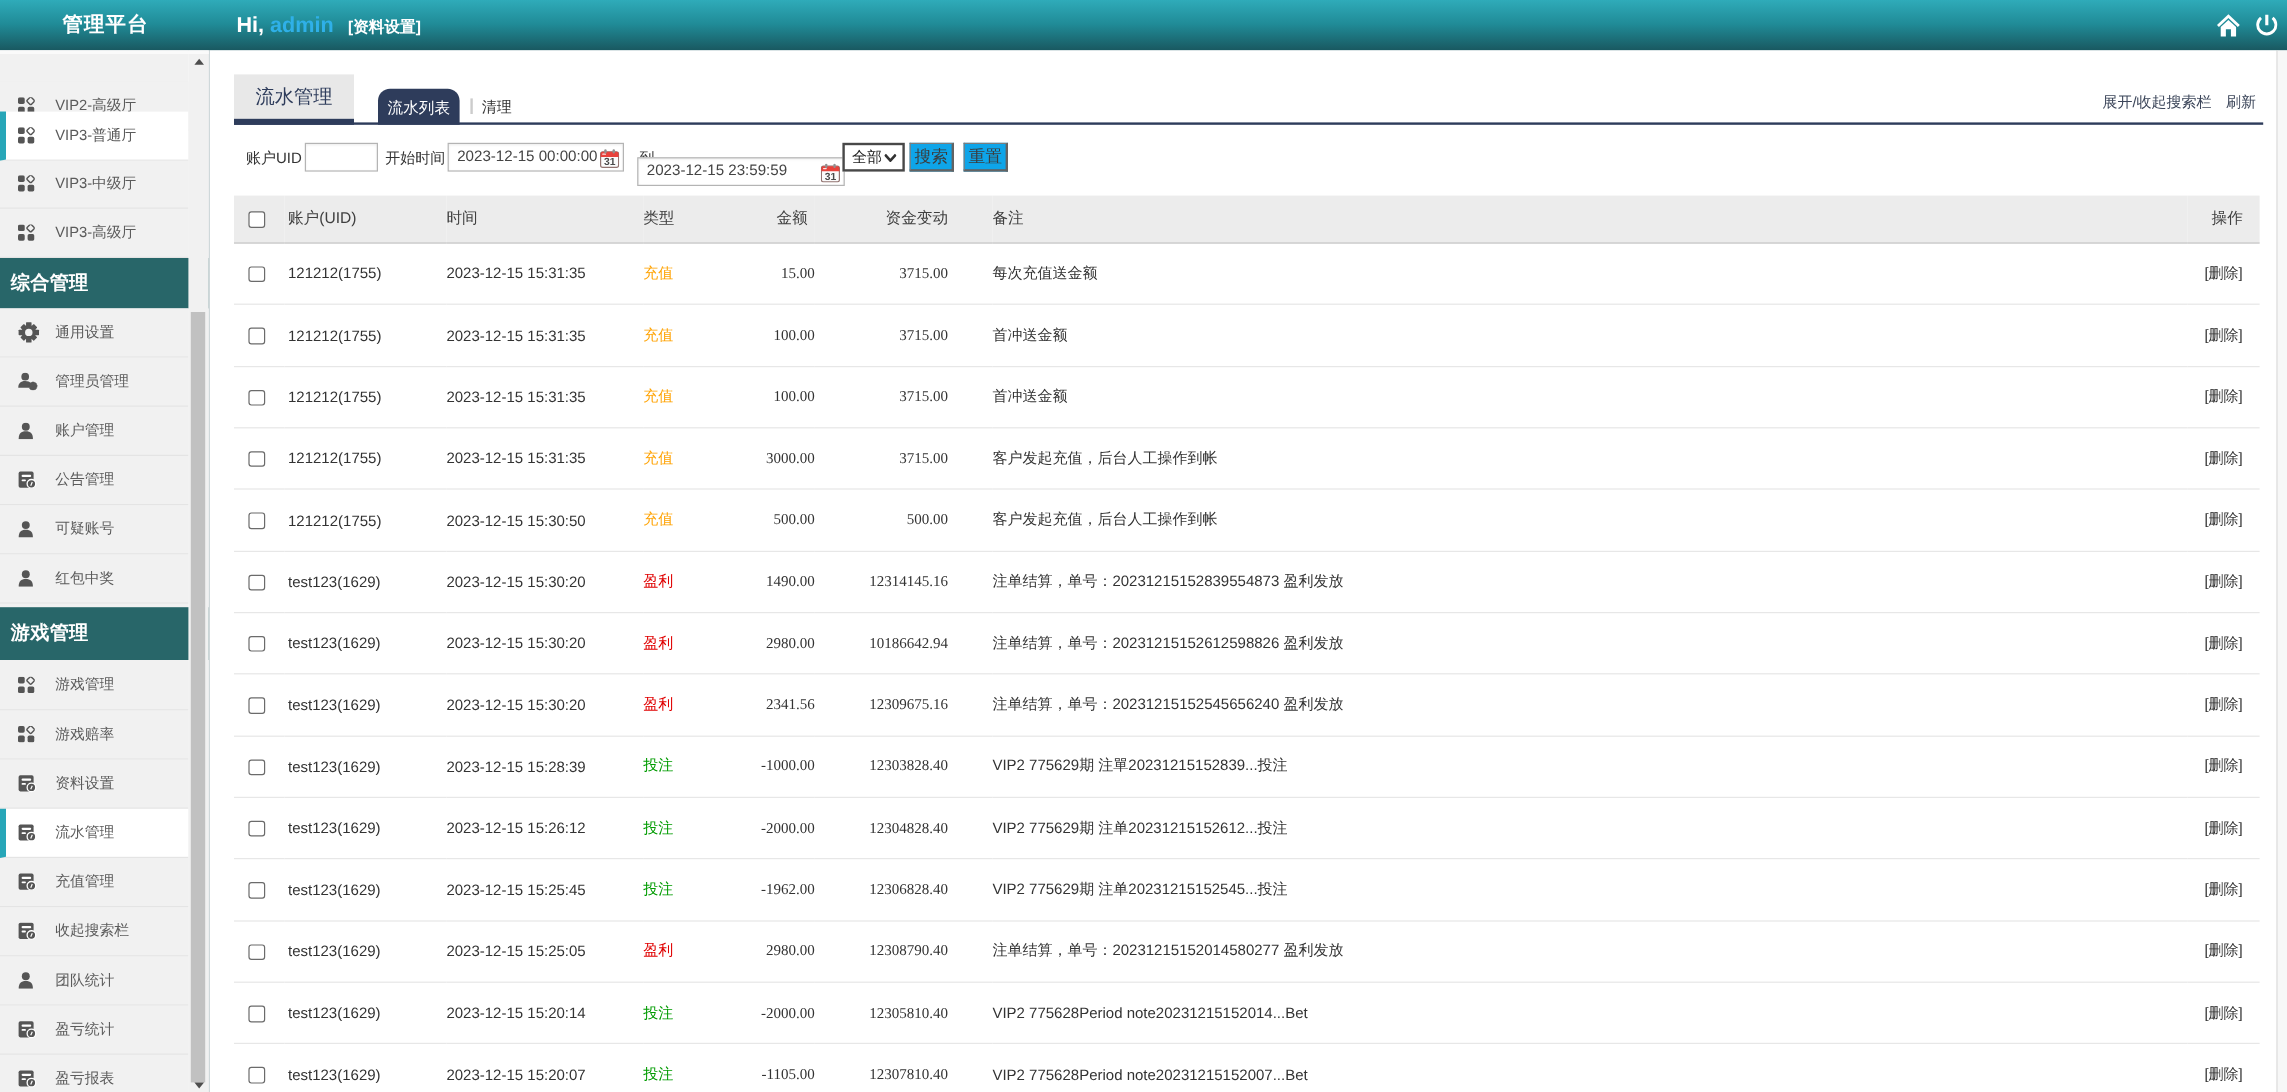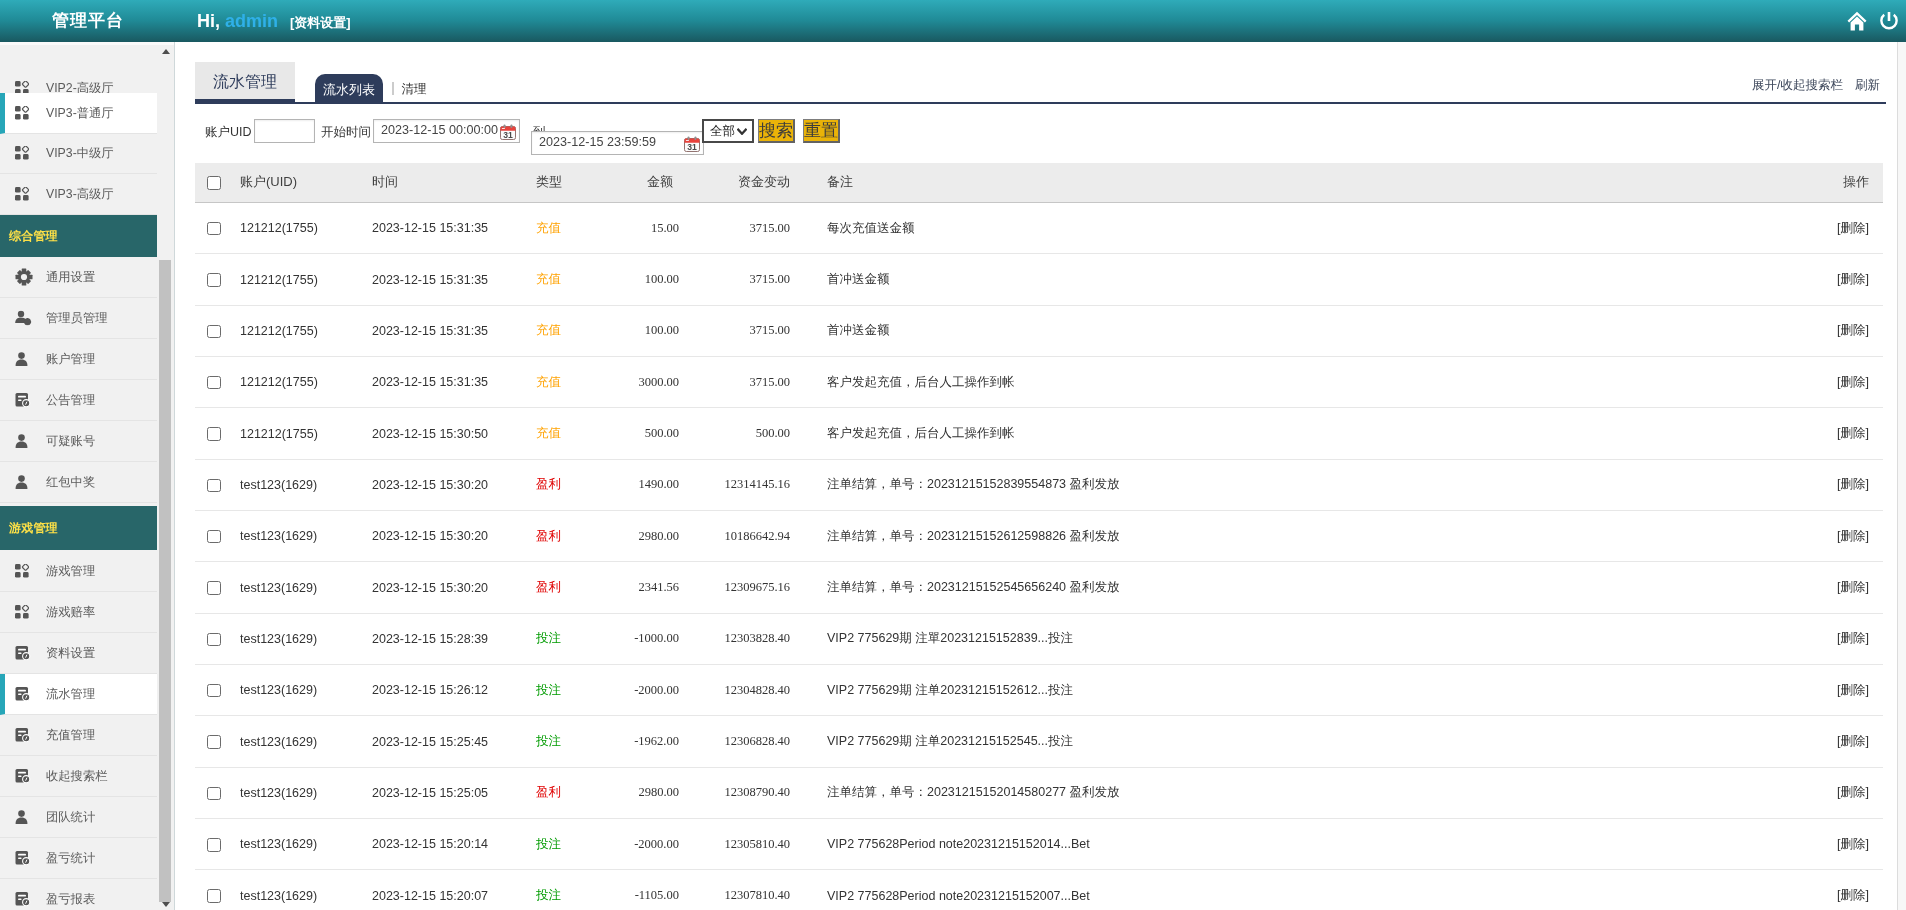--- a/index.html
+++ b/index.html
@@ -11,21 +11,21 @@
 #hiuser .cfg{font-size:13px;margin-left:12px;}
 #topicons{position:absolute;right:8px;top:11px;}
 
 #sidebar{position:absolute;left:0;top:42px;width:157px;height:868px;background:#f1f1f1;}
 .sitem{position:absolute;left:0;width:157px;border-bottom:1px solid #e4e4e4;background:#f1f1f1;}
 .sitem .txt{position:absolute;left:46px;top:50%;transform:translateY(-50%);font-size:12.3px;color:#5b5b5b;}
 .sitem svg{position:absolute;left:15px;top:50%;transform:translateY(-50%);}
 .sitem.active{background:#fff;border-left:5px solid #27a6b8;}
 .sitem.active .txt{left:41px;}
 .sitem.active svg{left:10px;}
-.shead{position:absolute;left:0;width:183px;background:#286669;color:#fde047;font-size:12px;font-weight:bold;}
+.shead{position:absolute;left:0;width:183px;background:#286669;color:#ffffff;font-size:16px;font-weight:bold;}
 .shead span{position:absolute;left:9px;top:50%;transform:translateY(-50%);letter-spacing:0.2px;}
 
 #sscroll{position:absolute;left:157px;top:42px;width:17px;height:868px;background:#f1f1f1;}
 #sscroll .thumb{position:absolute;left:2px;top:218px;width:12px;height:642px;background:#c1c1c1;}
 .sarrow{position:absolute;left:4.5px;width:0;height:0;border-left:4px solid transparent;border-right:4px solid transparent;}
 #vline{position:absolute;left:174px;top:42px;width:1px;height:868px;background:#cfd8da;}
 
 #rscroll{position:absolute;left:1897px;top:42px;width:9px;height:868px;background:#f7f7f7;border-left:1px solid #dcdcdc;}
 
 #main{position:absolute;left:175px;top:42px;width:1722px;height:868px;background:#fff;}
@@ -39,21 +39,21 @@
 #tabdiv{position:absolute;left:197px;top:20px;width:2px;height:13px;background:#ccc;}
 #tab2{position:absolute;left:206px;top:11.5px;width:26px;height:30.5px;color:#333;font-size:12.5px;text-align:center;line-height:31px;}
 
 #searchrow{position:absolute;left:20px;top:76px;height:26px;width:1691px;font-size:12.5px;color:#333;}
 #searchrow .lbl{position:absolute;top:6px;}
 .inp{position:absolute;background:#fff;border:1px solid #b4b4b4;height:24px;top:1px;box-shadow:inset 0 1px 2px rgba(0,0,0,0.07);}
 .dateinp{font-size:12.6px;color:#444;line-height:21px;padding-left:7px;}
 .calico{position:absolute;right:3px;top:4px;}
 #selbox{position:absolute;left:507px;top:1px;width:52px;height:23.5px;border:2px solid #484848;background:#fff;font-size:12.5px;color:#222;line-height:20px;padding-left:6px;}
 #selbox svg{position:absolute;right:5px;top:7px;}
-.btn{position:absolute;top:1px;height:24px;background:#eab308;border:1px solid #7d7d7d;border-right:2px solid #636363;border-bottom:2px solid #636363;font-size:17px;color:#3c3c3c;text-align:center;line-height:21px;}
+.btn{position:absolute;top:1px;height:24px;background:#0ea5e9;border:1px solid #7d7d7d;border-right:2px solid #636363;border-bottom:2px solid #636363;font-size:14px;color:#3c3c3c;text-align:center;line-height:21px;}
 
 #tbl{position:absolute;left:20px;top:120.5px;width:1688px;border-collapse:collapse;table-layout:fixed;font-size:12.5px;color:#333;}
 #tbl th{background:#ececec;height:40px;font-weight:normal;text-align:left;color:#404040;font-size:13px;border-bottom:1px solid #c6c6c6;}
 #tbl td{height:51.35px;border-bottom:1px solid #e7e7e7;}
 #tbl .r{text-align:right;font-family:Liberation Serif, serif;}
 #tbl .cdel{text-align:right;padding-right:14px;}
 #tbl td:nth-child(2),#tbl th:nth-child(2){padding-left:3px;}
 .cb{display:inline-block;width:13.5px;height:13.5px;box-sizing:border-box;border:1.5px solid #6b6b6b;border-radius:2.5px;background:#fff;vertical-align:middle;margin-left:12px;}
 .t-cz{color:#ffa200;}
 .t-yl{color:#e00000;}

